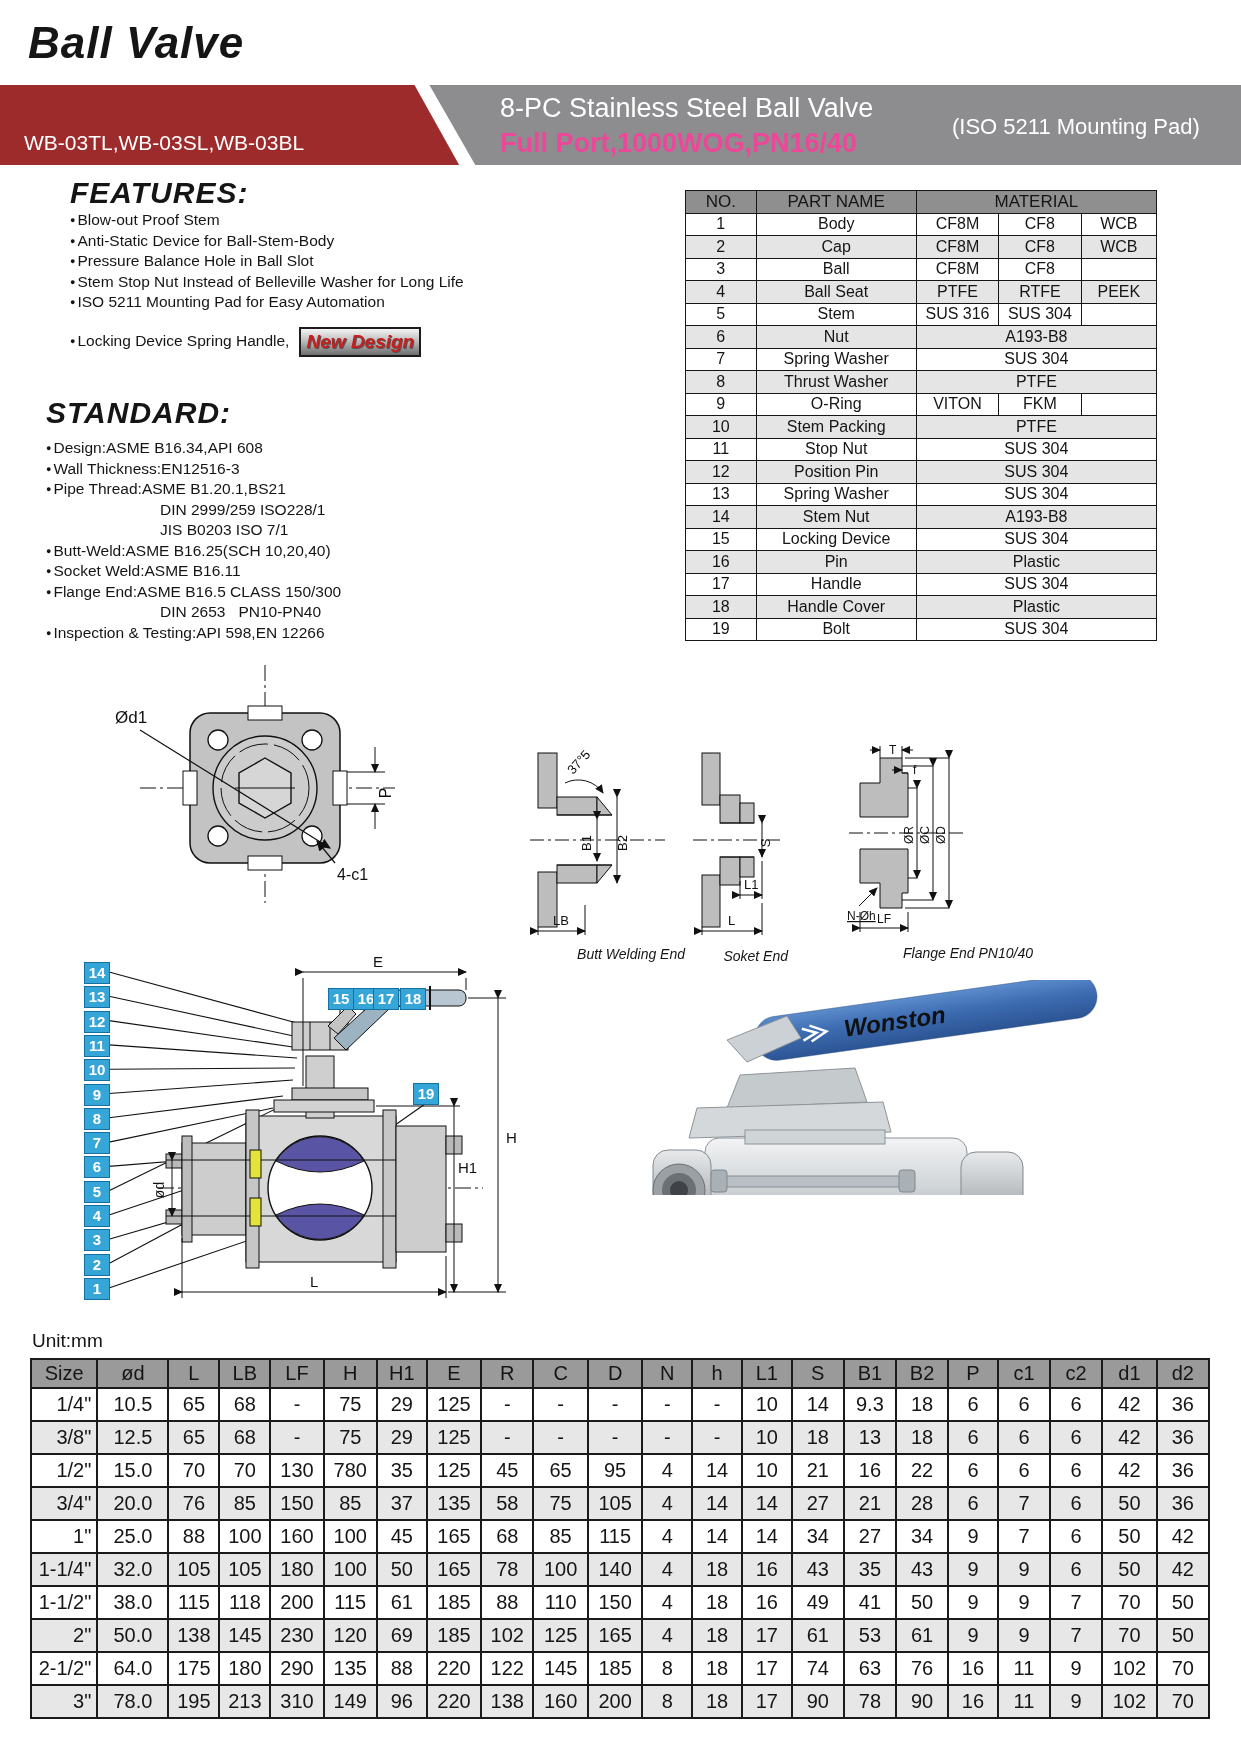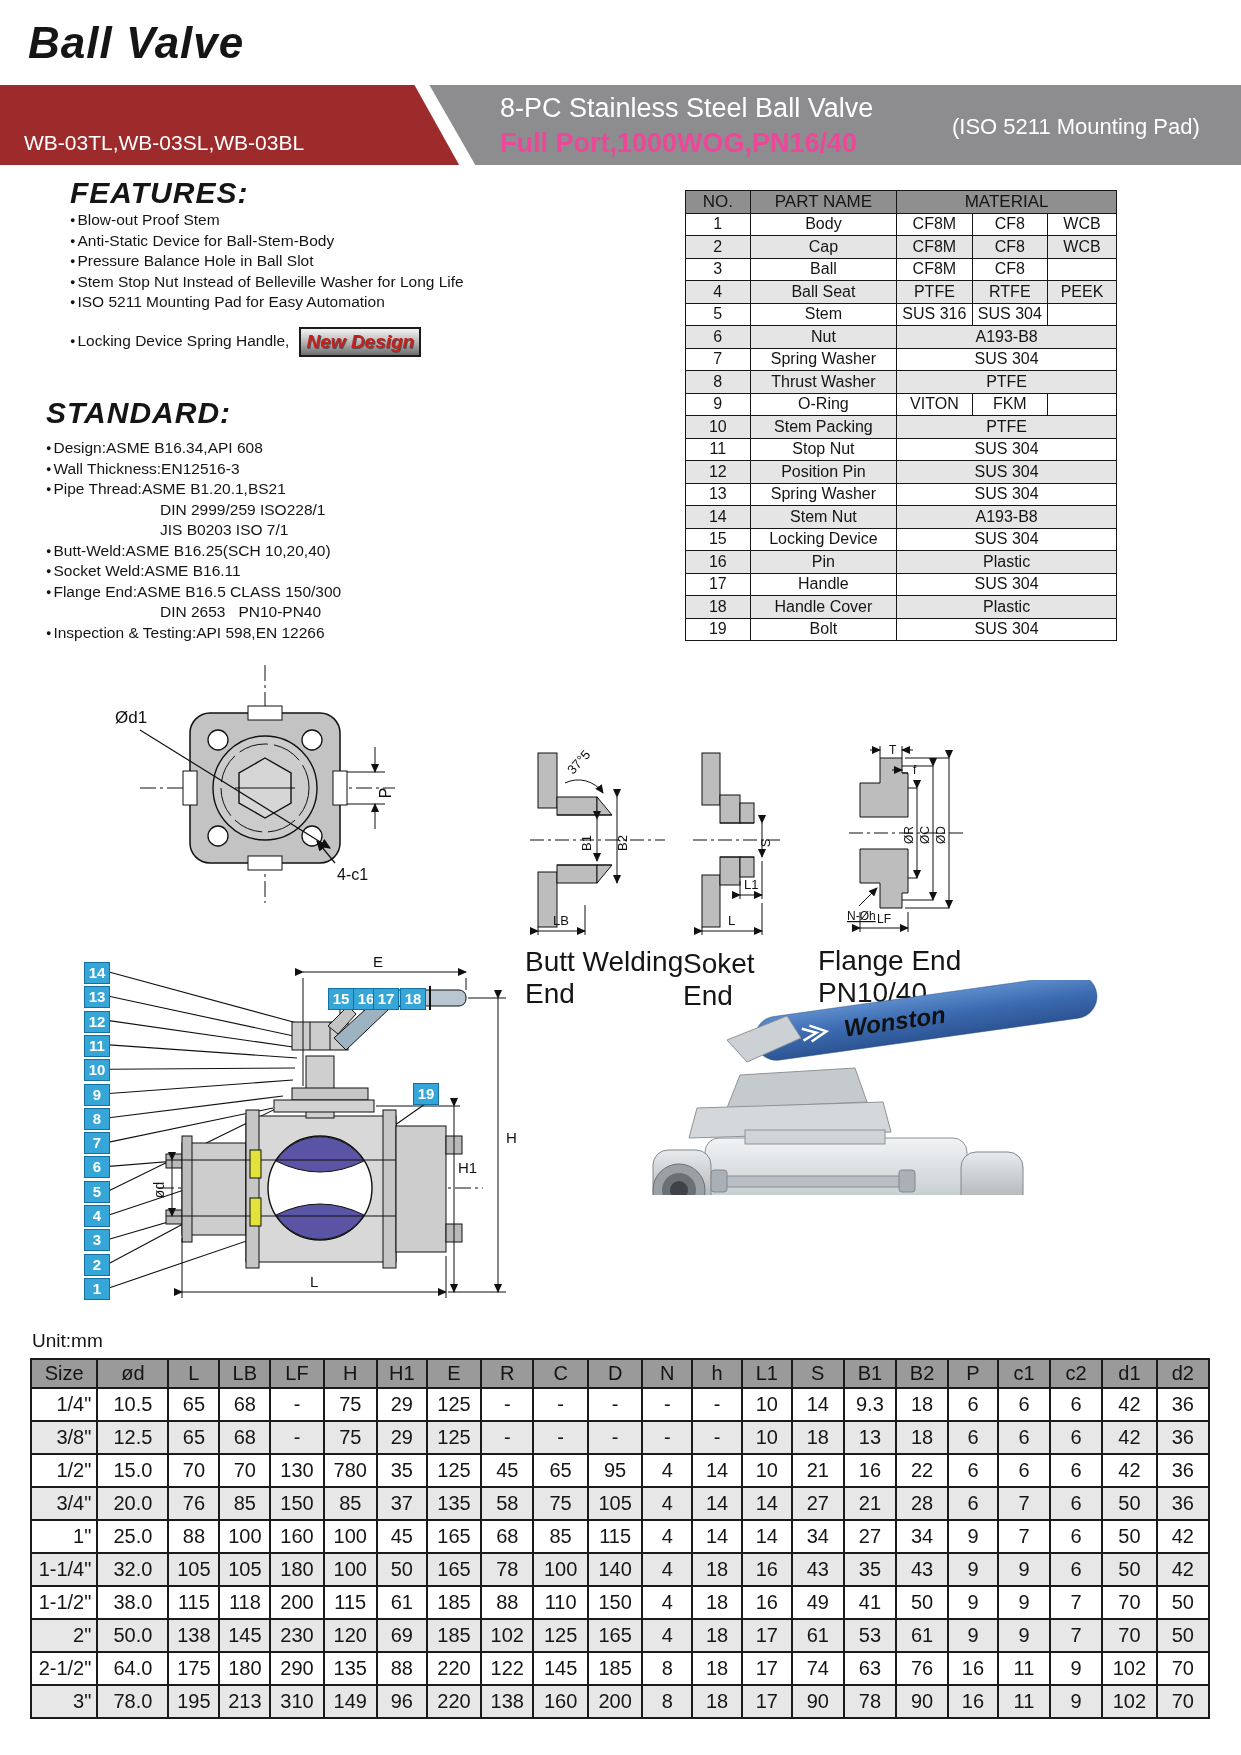--- a/index.html
+++ b/index.html
@@ -29,28 +29,28 @@
   .lock-line{margin-top:14px;display:flex;align-items:center;}
   .badge{display:inline-block;margin-left:10px;width:118px;height:26px;line-height:26px;text-align:center;
          background:linear-gradient(#f4f4f4 0%,#bdbdbd 45%,#6e6e6e 100%);
          border:2px solid #1c1c1c;color:#c4201f;font-style:italic;font-weight:bold;font-size:19px;
          text-shadow:1px 1px 0 #555;}
   .standard{left:46px;top:396px;width:600px;}
   .standard .sec-heading{margin-bottom:8px;}
 
   
   table{border-collapse:collapse;table-layout:fixed;}
-  .parts{left:685px;top:190px;width:432px;font-size:16px;border-radius:29px;}
+  .parts{left:685px;top:190px;width:472px;font-size:16px;border-radius:29px;}
   .parts th,.parts td{border:1.5px solid #161616;text-align:center;padding:0;height:21.5px;overflow:hidden;white-space:nowrap;}
   .parts thead th{background:#8f8f8f;font-weight:normal;font-size:17px;}
   .parts tr.alt{background:#e5e5e5;}
 
   
   .draw text{font-family:"Liberation Sans",sans-serif;fill:#111;}
-  .caption{font-size:28px;text-align:left;}
+  .caption{font-size:14px;text-align:right;font-style:italic;}
   .callout{position:absolute;width:24px;height:20px;line-height:20px;text-align:center;
            background:#36a5d8;border:1px solid #1470a0;color:#fff;font-size:15px;font-weight:bold;}
   .unit{left:32px;top:1330px;font-size:19px;}
 
   
   .dims{left:30px;top:1358px;width:1180px;font-size:20px;}
   .dims th,.dims td{border:2px solid #1a1a1a;text-align:center;padding:0;height:31px;overflow:hidden;white-space:nowrap;}
   .dims thead th{background:#9a9a9a;font-weight:normal;height:27px;}
   .dims tr.alt{background:#e7e7e7;}
   .dims td.size{text-align:right;padding-right:5px;}

